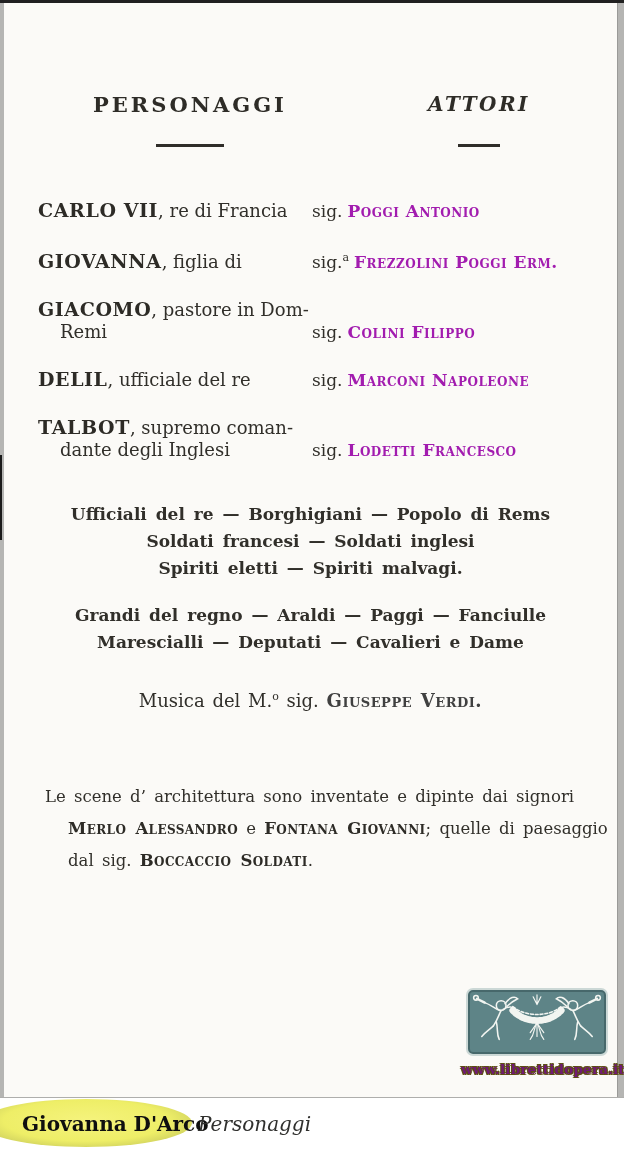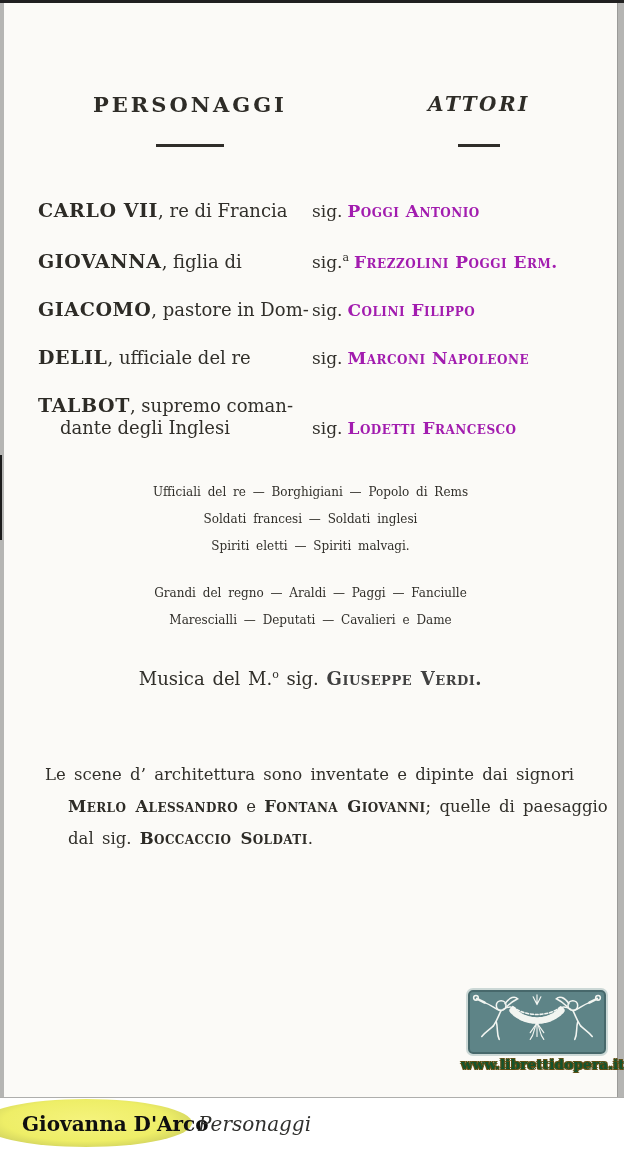--- a/index.html
+++ b/index.html
@@ -34,43 +34,43 @@
   .role-desc{font-size:18px;}
   .role-line2{padding-left:22px;font-size:18px;}
   .role-line2:empty{display:none;}
   .actor-cell{flex:1;font-size:17px;line-height:22px;white-space:nowrap;}
   .sig-sup{font-size:11px;}
   .sig-sup:empty{display:none;}
   .actor-name{font-variant:small-caps;font-size:17px;letter-spacing:0.5px;font-weight:bold;color:#a21caf;margin-left:5px;}
   
   .group{margin-top:40px;text-align:center;}
   .group + .group{margin-top:20px;}
-  .group-line{margin:0;font-size:12px;line-height:27px;word-spacing:3px;}
+  .group-line{margin:0;font-size:17px;line-height:27px;word-spacing:3px;font-weight:bold;}
   
   .musica{margin:34px 0 0 0;text-align:center;font-size:18px;word-spacing:2px;}
   .musica sup{font-size:11px;}
   .sc-name{font-variant:small-caps;font-weight:bold;letter-spacing:0.5px;color:#404040;}
   
   .note{margin-top:70px;padding-left:41px;padding-right:32px;font-size:16.5px;line-height:32px;word-spacing:3px;}
   .note-line{white-space:nowrap;}
   .note-line.cont{padding-left:23px;}
   .sc{font-variant:small-caps;font-weight:bold;letter-spacing:0.4px;color:#2d2b26;}
   
   .logo{position:absolute;left:457px;top:986px;width:152px;text-align:center;}
   .logo-box{
     width:142px;height:68px;margin:0 auto;border-radius:7px;
     background:#5e8487;
     border:2px solid #ccd8d6;
     box-shadow:inset 0 0 0 2px #47686b;
     box-sizing:border-box;
     display:flex;align-items:center;justify-content:center;
   }
   .logo-url{
-    font-size:13.5px;font-weight:bold;letter-spacing:0.2px;
-    color:#14532d;
+    margin-top:5px;font-size:13.5px;font-weight:bold;letter-spacing:0.2px;
+    color:#701a75;
     text-shadow:1px 1px 0 #5c4d12,-1px -1px 0 #5c4d12,1px -1px 0 #5c4d12,-1px 1px 0 #5c4d12;
     white-space:nowrap;
   }
   
   .footer-bar{
     position:absolute;left:0;bottom:0;width:624px;height:51px;
     background:#ffffff;border-top:1px solid #aeaeac;
   }
   .footer-highlight{
     position:absolute;left:-20px;top:1px;width:212px;height:48px;border-radius:50%;
@@ -120,20 +120,21 @@
       <div class="role-cell">
         <div class="role-line1"><span class="role-name">GIOVANNA</span><span class="role-desc">, figlia di</span></div>
 
       </div>
       <div class="actor-cell"><span class="sig">sig.</span><sup class="sig-sup">a</sup><span class="actor-name">Frezzolini Poggi Erm.</span></div>
     </div>
 
     <div class="cast-row">
       <div class="role-cell">
         <div class="role-line1"><span class="role-name">GIACOMO</span><span class="role-desc">, pastore in Dom-</span></div>
+        <div class="role-line2">Remi</div>
       </div>
       <div class="actor-cell"><span class="sig">sig.</span><span class="actor-name">Colini Filippo</span></div>
     </div>
 
     <div class="cast-row">
       <div class="role-cell">
         <div class="role-line1"><span class="role-name">DELIL</span><span class="role-desc">, ufficiale del re</span></div>
 
       </div>
       <div class="actor-cell"><span class="sig">sig.</span><span class="actor-name">Marconi Napoleone</span></div>

